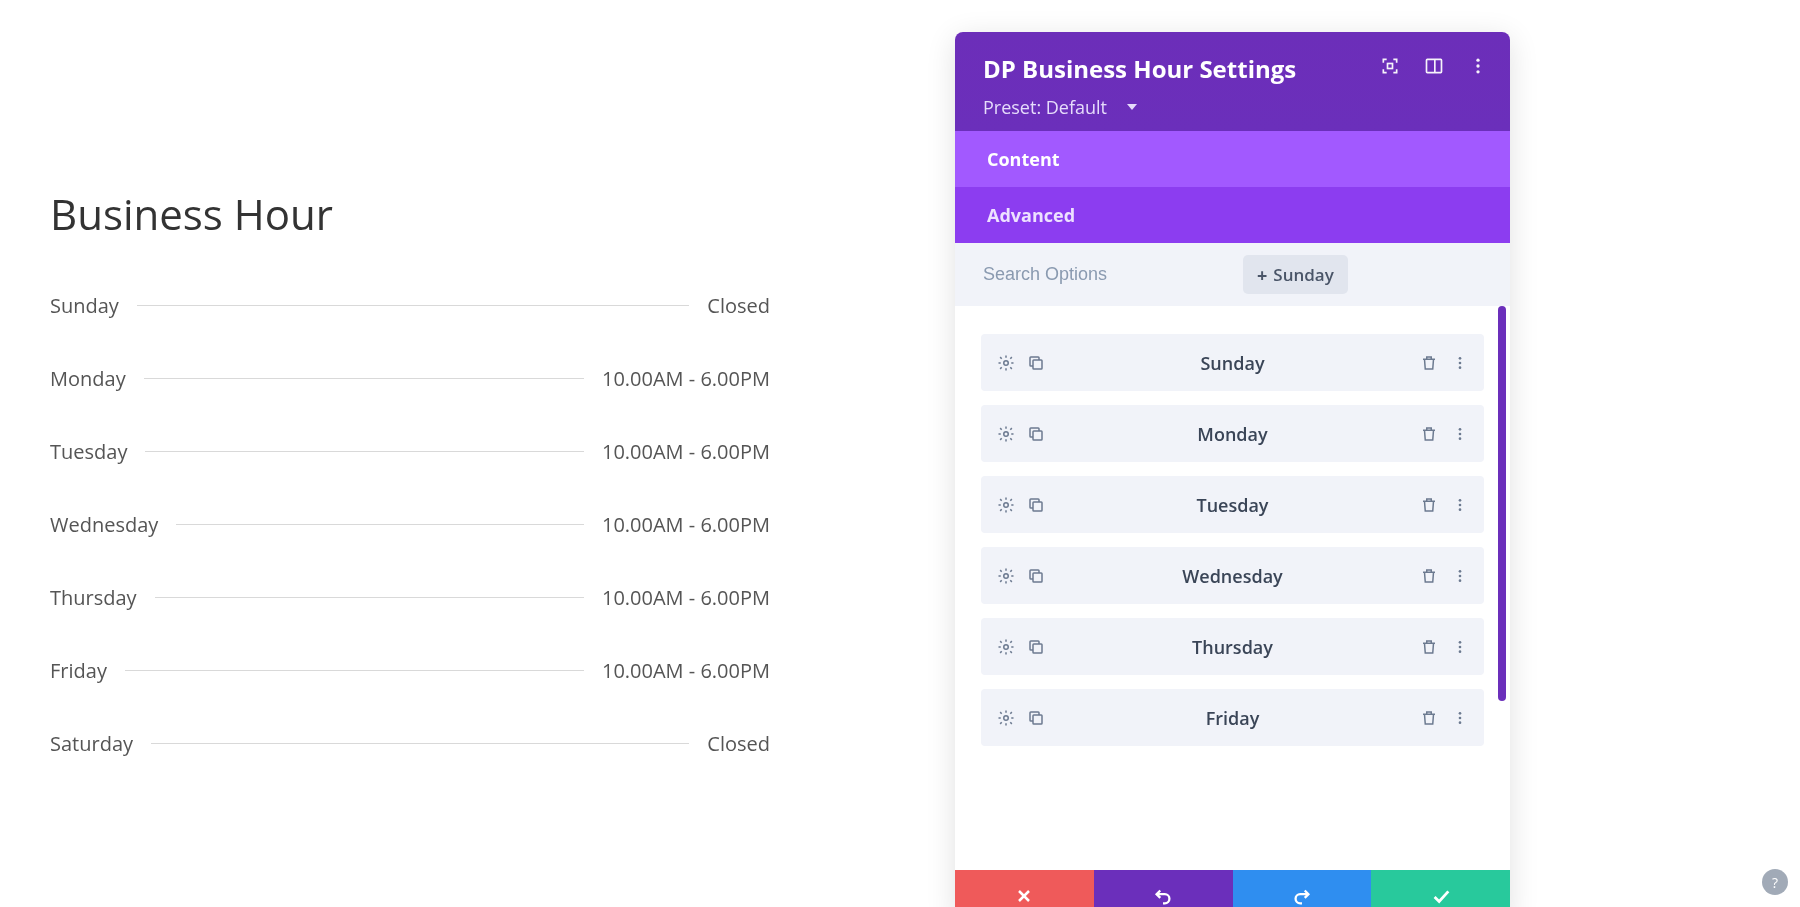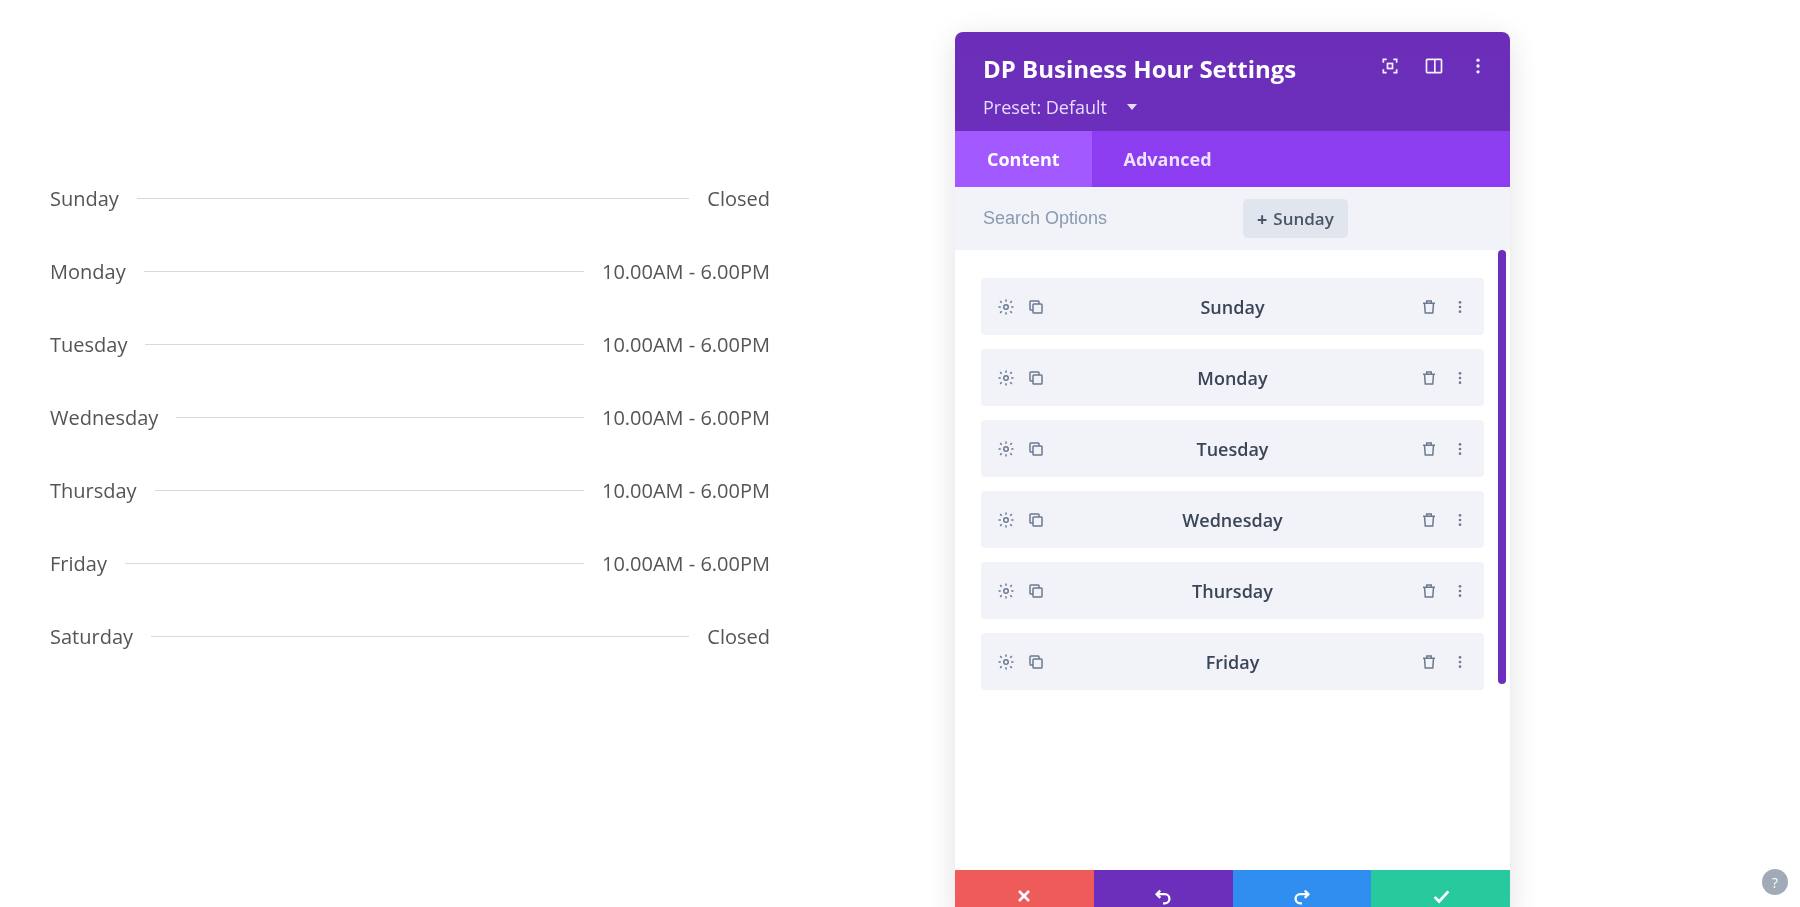--- a/index.html
+++ b/index.html
@@ -101,20 +101,21 @@
       height: 0;
       border-left: 5px solid transparent;
       border-right: 5px solid transparent;
       border-top: 6px solid #e6dcfb;
       display: inline-block;
     }
 
     .tab-bar {
       display: flex;
       background: #8c3df0;
+      flex-direction: column;
     }
     .tab {
       flex: 0 0 auto;
       padding: 16px 32px;
       font-size: 18px;
       font-weight: 700;
       color: #ffffff;
       cursor: pointer;
     }
     .tab.active {
@@ -234,20 +235,21 @@
       align-items: center;
       justify-content: center;
       cursor: pointer;
       opacity: 0.65;
     }
   </style>
 </head>
 <body>
 
 <div class="preview-area">
+  <h1 class="preview-title">Business Hour</h1>
   <div id="hours-list">
       <div class="hours-row">
         <span class="hours-day">Sunday</span>
         <span class="hours-line"></span>
         <span class="hours-value">Closed</span>
       </div>
       <div class="hours-row">
         <span class="hours-day">Monday</span>
         <span class="hours-line"></span>
         <span class="hours-value">10.00AM - 6.00PM</span>

